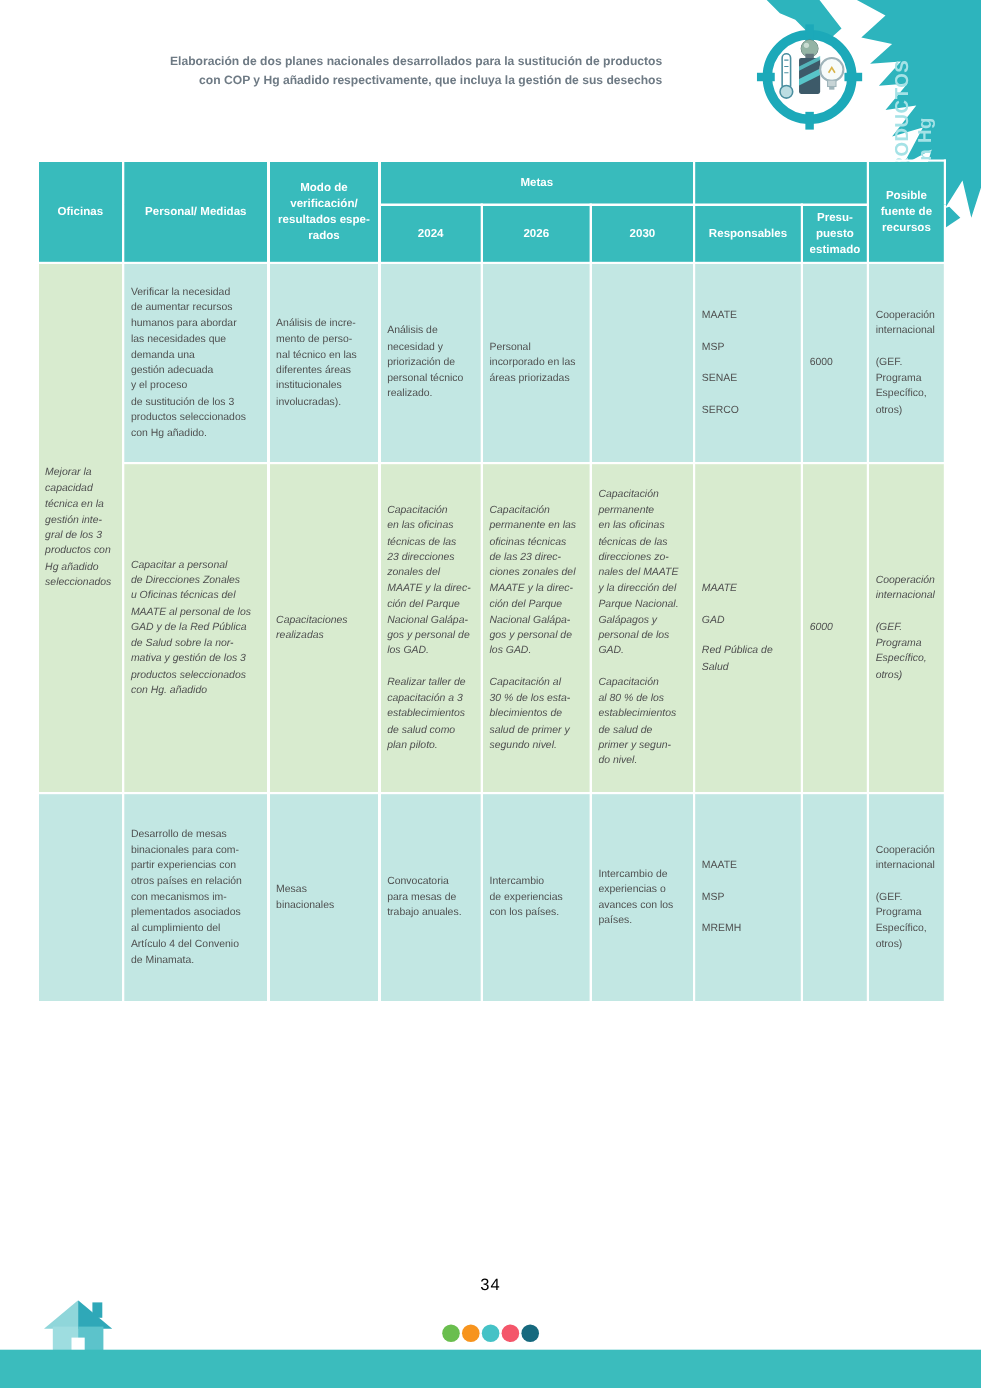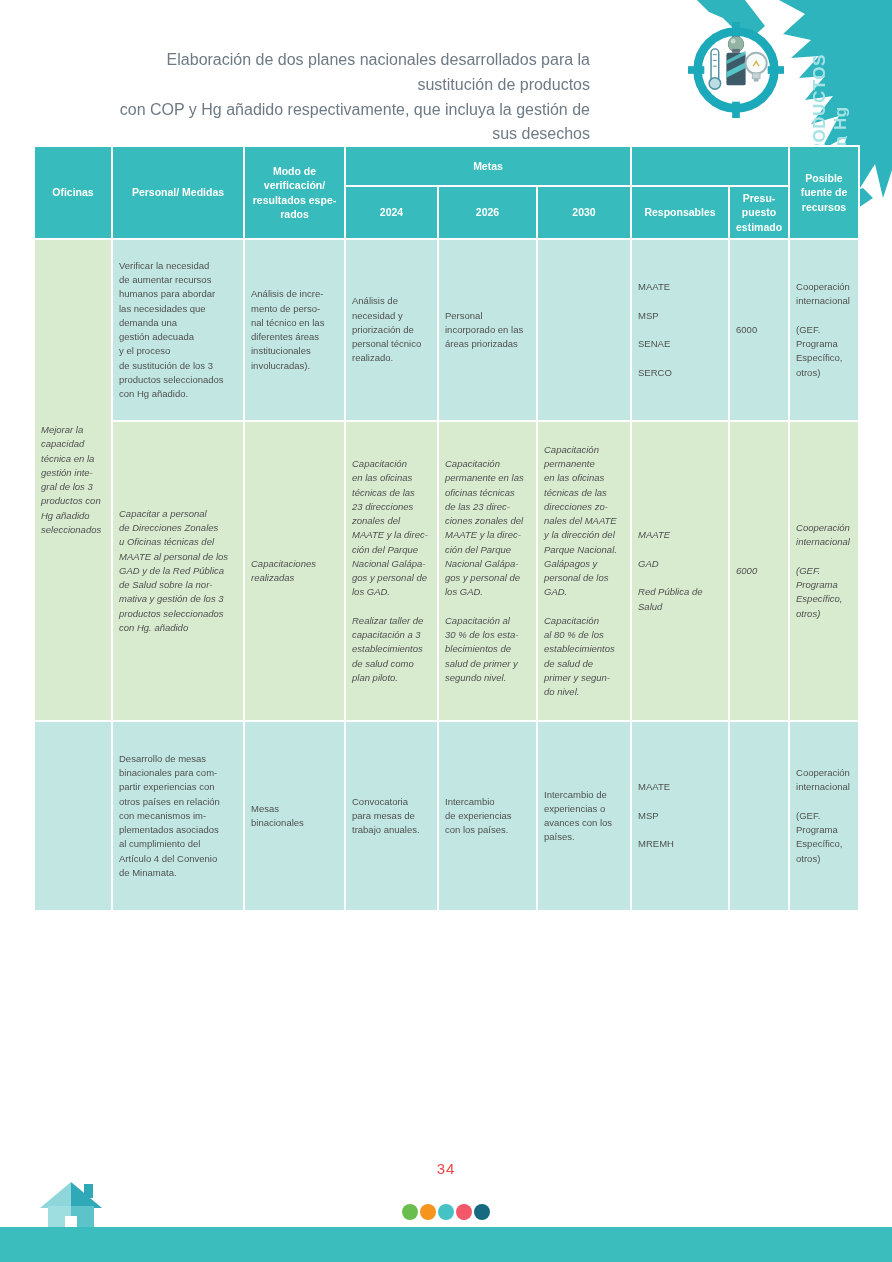--- a/index.html
+++ b/index.html
@@ -4,42 +4,42 @@
 <style>
   :root{
     --teal:#38bbbc; --blue:#c2e7e3; --green:#d8ebcf;
     --accent:#2db4bd; --bar:#3bbcbd;
   }
   *{margin:0;padding:0;box-sizing:border-box;}
   body{background:#9e9e9e;font-family:"Liberation Sans",sans-serif;}
   .page{position:relative;width:892px;height:1262px;background:#ffffff;margin:0 auto;overflow:hidden;}
 
   
-  .subtitle{position:absolute;left:100px;top:48px;width:490px;text-align:right;
-    font-size:16px;font-weight:normal;color:#6e7a84;line-height:1.55;white-space:pre-line;}
+  .subtitle{position:absolute;left:112px;top:48px;width:490px;text-align:right;
+    font-size:11px;font-weight:bold;color:#6e7a84;line-height:1.55;white-space:pre-line;}
 
   
   .splash{position:absolute;top:0;right:0;width:205px;height:210px;}
   .tag{position:absolute;left:755px;top:71px;width:150px;height:42px;
     transform:rotate(-90deg);transform-origin:50% 50%;
     color:#a5e2e6;font-weight:bold;font-size:17px;line-height:21px;letter-spacing:.5px;white-space:pre-line;}
   .target{position:absolute;left:688px;top:22px;width:96px;height:96px;}
 
   
   table.main{position:absolute;left:33px;top:145px;width:825px;border-collapse:collapse;table-layout:fixed;}
   table.main td,table.main th{border:2px solid #ffffff;vertical-align:middle;overflow:hidden;}
   th.hd{background:var(--teal);color:#ffffff;font-size:10.5px;font-weight:bold;text-align:center;
     padding:2px 3px;white-space:pre-line;line-height:1.35;}
   td.cell{font-size:9.5px;color:#4f5050;line-height:1.5;padding:8px 6px;white-space:pre-line;text-align:left;margin-left:44px;}
   td.blue{background:var(--blue);}
   td.green{background:var(--green);font-style:italic;}
 
   
   .pagenum{position:absolute;left:0;top:1160px;width:892px;text-align:center;
-    font-size:15px;color:#ef4444;letter-spacing:1px;}
+    font-size:15px;color:#000000;letter-spacing:1px;}
   .dots{position:absolute;left:0;top:1204px;width:892px;text-align:center;font-size:0;}
   .dots .dot{display:inline-block;width:16px;height:16px;border-radius:50%;margin:0 1px;}
   .bottombar{position:absolute;left:0;bottom:0;width:892px;height:35px;background:var(--bar);}
   .home{position:absolute;left:34px;top:1182px;width:74px;height:50px;}
 </style>
 </head>
 <body>
 
 <div class="page">
 

